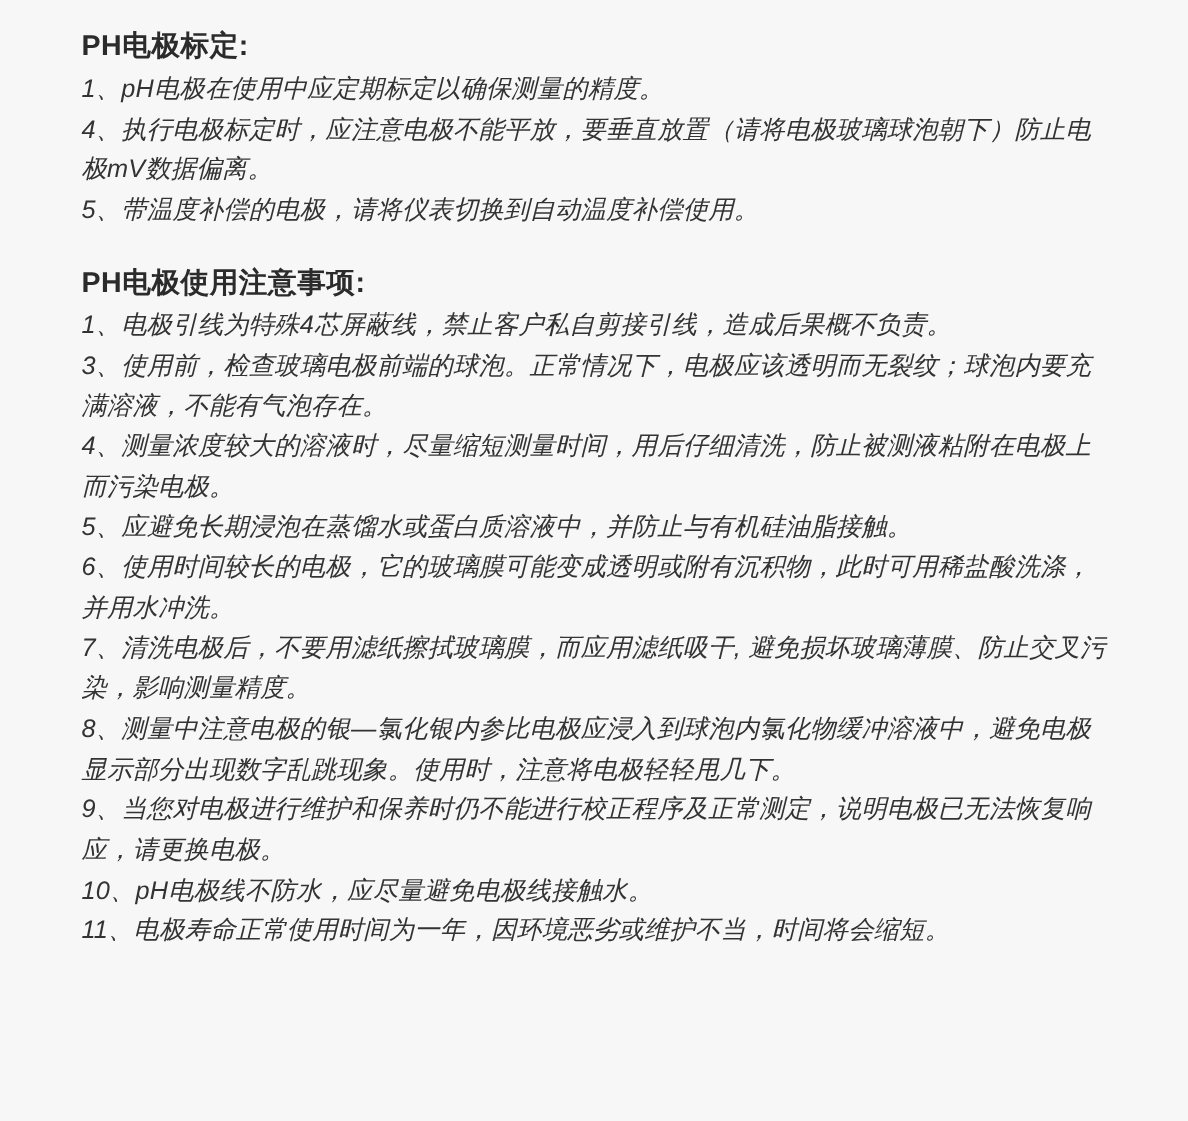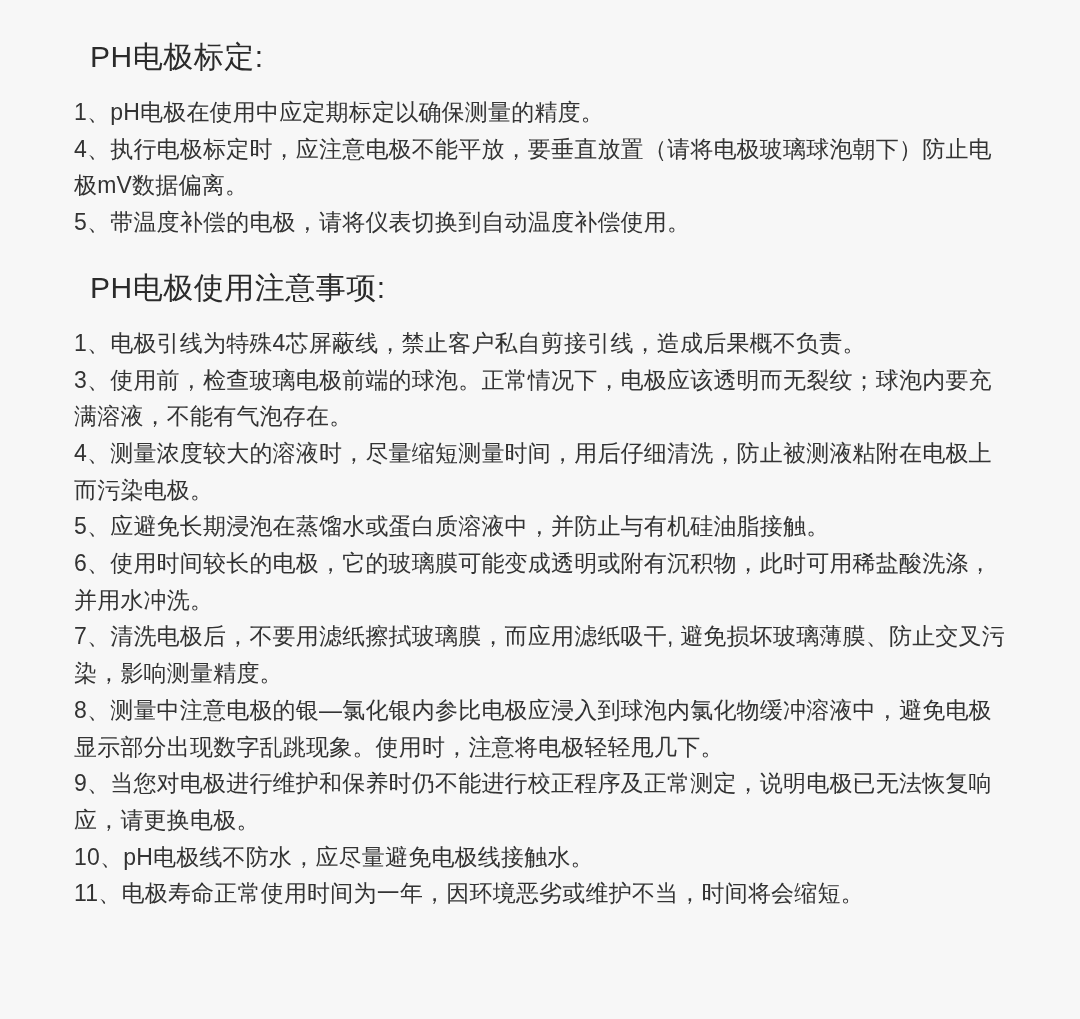--- a/index.html
+++ b/index.html
@@ -14,44 +14,45 @@
     box-sizing: border-box;
     background: #f7f7f7;
     overflow: hidden;
   }
   .doc {
     box-sizing: border-box;
     padding: 20px 66px 24px 74px;
     color: #2e2e2e;
   }
   .section-title {
-    margin: 16px;
-    font-size: 30px;
+    margin: 0;
+    font-size: 26px;
     line-height: 42px;
-    font-weight: 400;
+    font-weight: 700;
     color: #2b2b2b;
     letter-spacing: 0.5px;
   }
   .section + .section {
     margin-top: 26px;
   }
   .items {
     margin: 0;
     padding: 0;
     list-style: none;
   }
   .instruction-item {
     margin: 0;
     font-size: 23px;
     line-height: 36.7px;
     font-weight: 500;
     color: #333333;
     max-width: 940px;
     word-break: break-all;
     letter-spacing: 0.2px;
+    font-style: italic;
   }
 </style>
 </head>
 <body>
 
 <div class="page">
   <div class="doc">
 
     <div class="section">
       <h2 class="section-title">PH电极标定:</h2>

